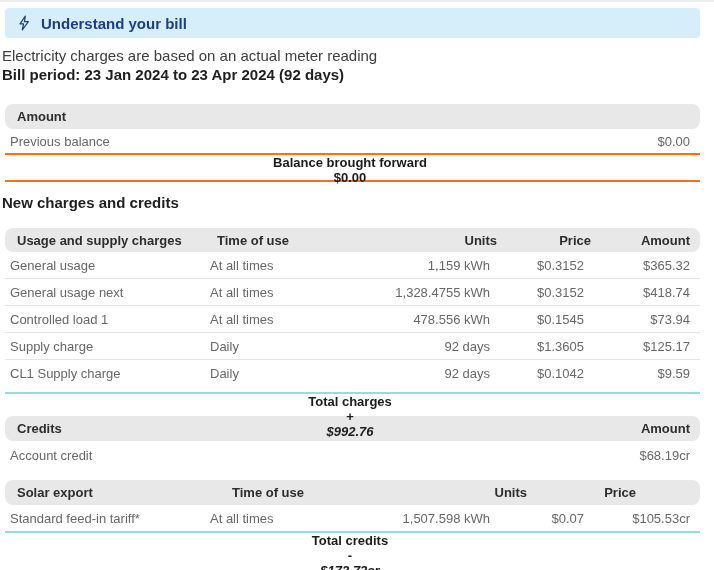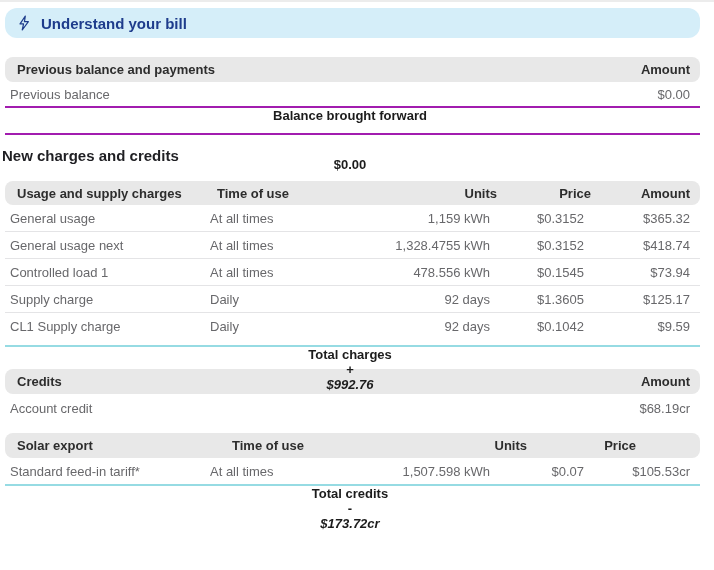--- a/index.html
+++ b/index.html
@@ -10,21 +10,21 @@
     overflow: hidden;
   }
   .top-line { width: 714px; height: 2px; background: #ececec; }
   .container { margin-left: 5px; width: 695px; }
 
   
   .banner {
     margin-top: 6px;
     height: 30px;
     background: #d5eef9;
-    border-radius: 12px;
+    border-radius: 4px;
     display: flex;
     align-items: center;
     padding: 0 12px;
     cursor: pointer;
   }
   .banner .bolt { width: 14px; height: 16px; margin-right: 10px; flex: 0 0 auto; }
   .banner-label { color: #1e3c8c; font-size: 15px; font-weight: 600; }
 
   
   .intro { margin: 8px 0 0 -3px; }
@@ -44,21 +44,21 @@
     color: #2d2d2d;
   }
   .row {
     display: flex;
     align-items: center;
     padding: 0 10px 0 5px;
     font-size: 13px;
     color: #68686b;
   }
   .row.bordered { border-bottom: 1px solid #e4e4e6; }
-  .row.teal-bottom { border-bottom: 2px solid #a21caf; gap: 34px; }
+  .row.teal-bottom { border-bottom: 2px solid #f97316; }
   .row.teal-top { border-top: 2px solid #96dbe3; }
   .row.total { font-weight: bold; color: #1c1c1c; flex-direction: column; }
 
   
   .two .c-label { flex: 1; text-align: left; }
   .two .c-amt { text-align: right; }
 
   
   .c-name  { width: 200px; text-align: left; }
   .c-time  { width: 150px; text-align: left; }
@@ -95,23 +95,26 @@
 
 <div class="container">
 
   <div class="banner">
     <svg class="bolt" viewBox="0 0 16 18" fill="none">
       <path d="M9.5 1 L3.5 10 H7.5 L6 17 L13 7.5 H8.5 Z" stroke="#1e3c8c" stroke-width="1.4" stroke-linejoin="round" fill="none"></path>
     </svg>
     <span class="banner-label">Understand your bill</span>
   </div>
 
+  <div class="intro">
+    <div class="intro-line1">Electricity charges are based on an actual meter reading</div>
+    <div class="intro-line2">Bill period: 23 Jan 2024 to 23 Apr 2024 (92 days)</div>
+  </div>
 
   <div class="thead two thead-prev">
-    <span class="c-label">Previous balance and payments</span>
     <span class="c-amt">Amount</span>
   </div>
   <div class="row two row-h26 teal-bottom">
     <span class="c-label">Previous balance</span>
     <span class="c-amt">$0.00</span>
   </div>
   <div class="row two row-h27 total teal-bottom">
     <span class="c-label">Balance brought forward</span>
     <span class="c-amt">$0.00</span>
   </div>

